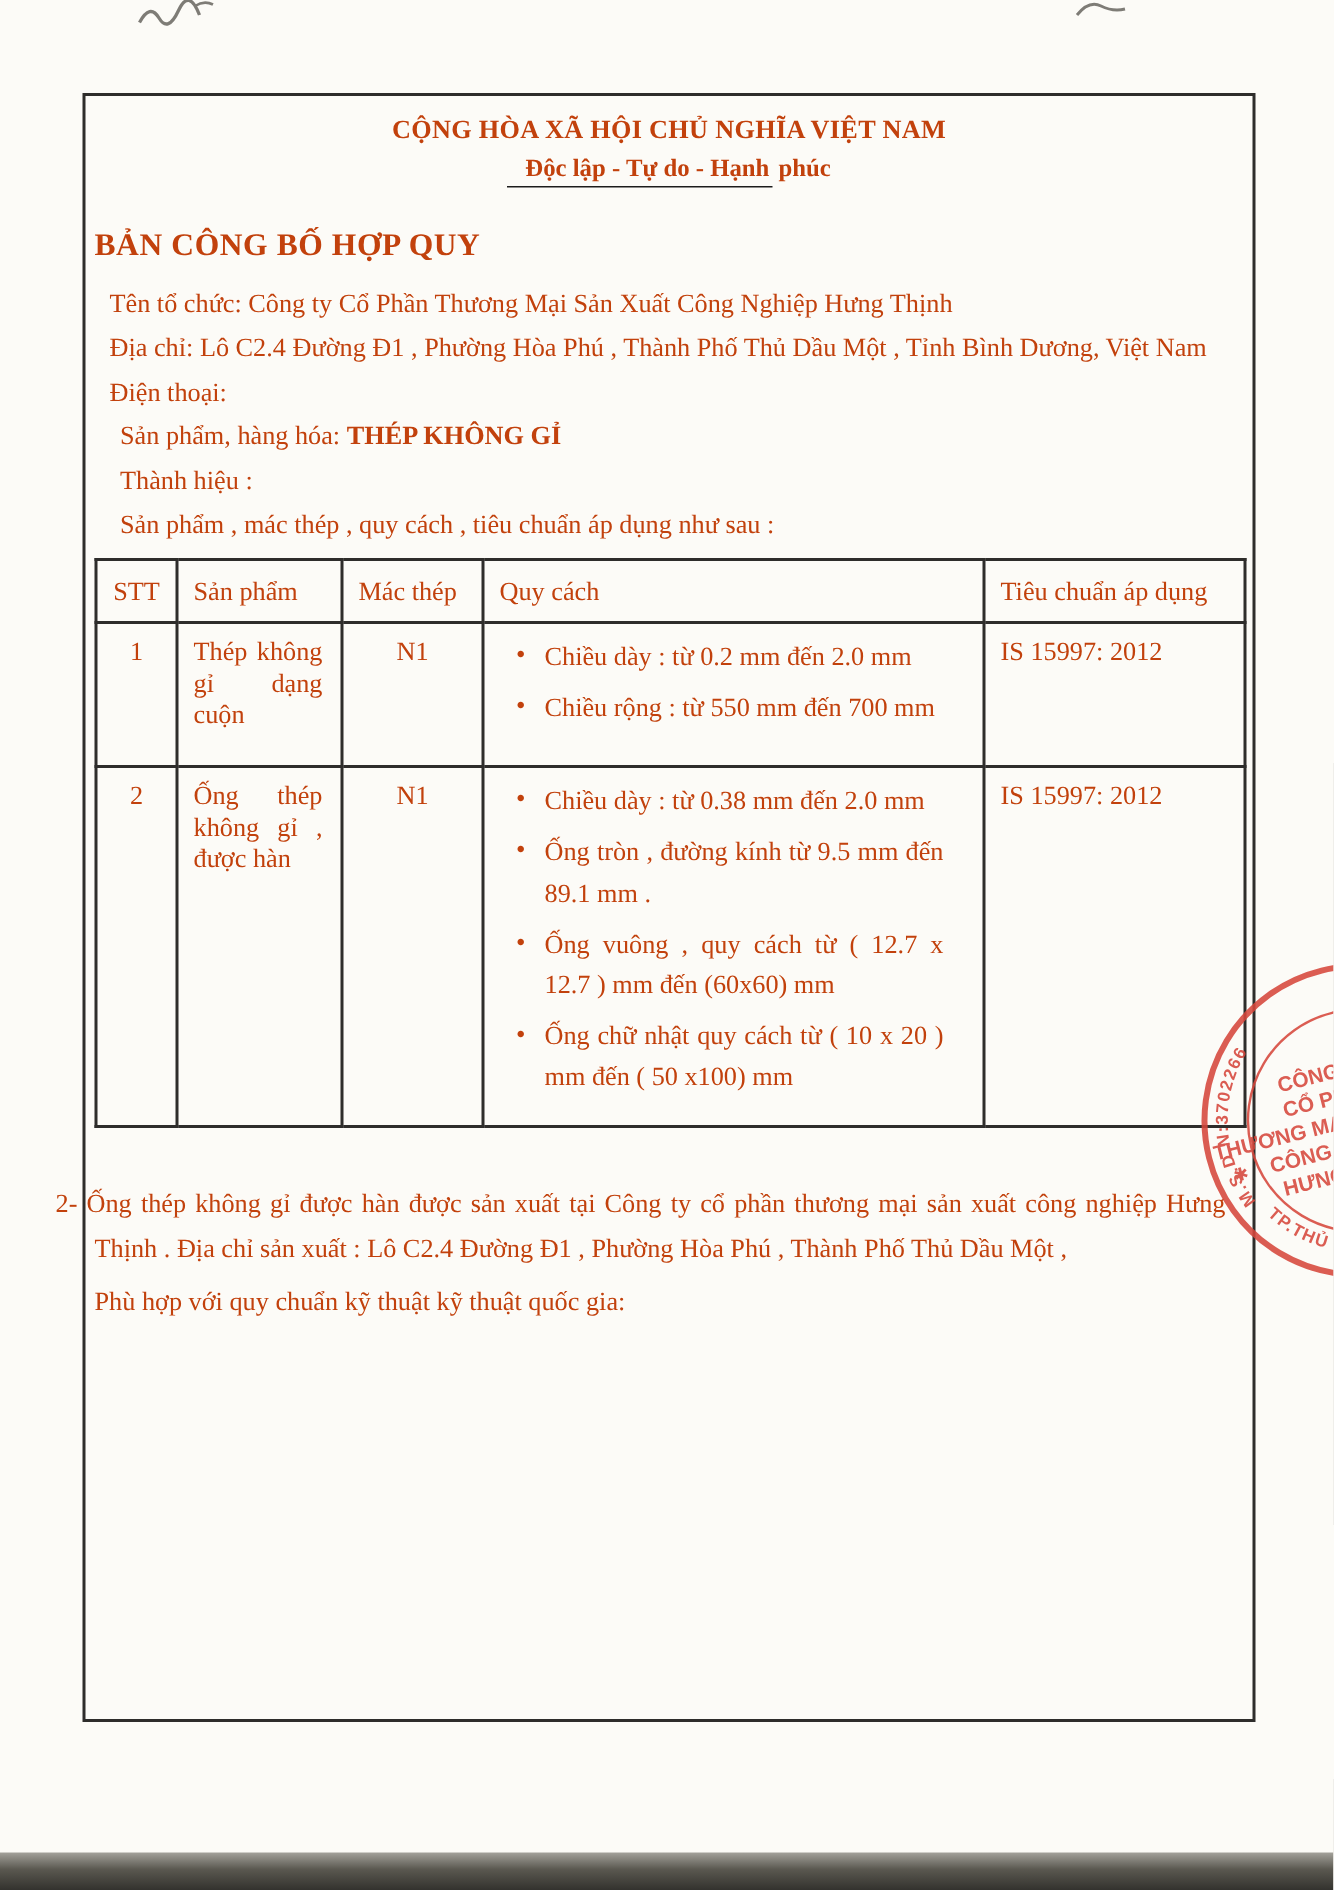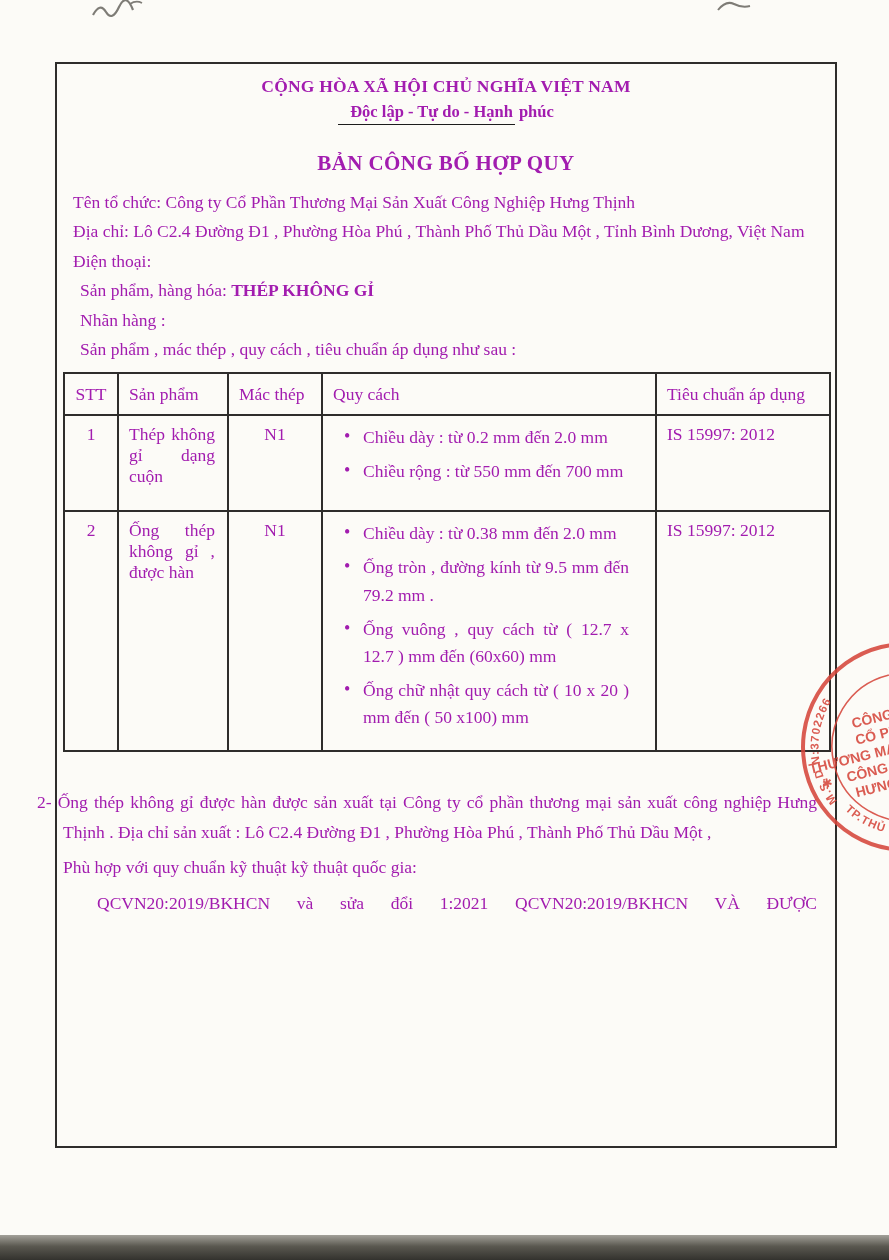--- a/index.html
+++ b/index.html
@@ -1,33 +1,33 @@
 <!DOCTYPE html>
 <html lang="vi"><head>
 <meta charset="utf-8">
 <style>
   * { box-sizing: border-box; }
   html,body { margin:0; padding:0; }
   body { background:#d9d9d6; font-family:"Liberation Serif","DejaVu Serif",serif; }
 
   .page {
     position:relative; width:889px; height:1260px; margin:0 auto;
-    background:#fcfbf7; overflow:hidden; color:#a21caf;
+    background:#fcfbf7; overflow:hidden; color:#c2410c;
   }
 
   .frame {
     position:absolute; left:55px; top:62px; width:782px; height:1086px;
     border:2px solid #2e2d2b; padding:12px 6px 0 6px;
   }
 
   .national-title { text-align:center; font-weight:bold; font-size:17.5px; letter-spacing:.2px; }
   .motto { text-align:center; font-weight:bold; font-size:16.5px; margin-top:5px; }
   .motto .u { display:inline-block; border-bottom:1.6px solid #1c1c1c; padding:0 2px 2px 12px; }
   .motto .tail { padding-left:4px;text-align:center; }
-  .doc-title { text-align:center; font-weight:bold; font-size:21px; margin-top:26px; letter-spacing:.4px; }
+  .doc-title { text-align:left; font-weight:bold; font-size:21px; margin-top:26px; letter-spacing:.4px; }
   .doc-number { text-align:center; font-size:17.5px; margin-top:10px; }
 
   .info { margin:12px 10px 0 10px; font-size:17.5px; }
   .info p { margin:0; line-height:1.68; text-align:justify; }
   .info .indent { padding-left:7px; }
   .info .b { font-weight:bold; }
 
   .doc-table { border-collapse:collapse; width:100%; margin-top:8px; font-size:17.5px; table-layout:fixed; }
   .doc-table th, .doc-table td {
     border:2px solid #2e2d2b; font-weight:normal; text-align:left;
@@ -84,21 +84,21 @@
     </div>
 
     <div class="doc-title">BẢN CÔNG BỐ HỢP QUY</div>
 
 
     <div class="info">
       <p>Tên tổ chức: Công ty Cổ Phần Thương Mại Sản Xuất Công Nghiệp Hưng Thịnh</p>
       <p>Địa chỉ: Lô C2.4 Đường Đ1 , Phường Hòa Phú , Thành Phố Thủ Dầu Một , Tỉnh Bình Dương, Việt Nam</p>
       <p>Điện thoại:</p>
       <p class="indent"><span>Sản phẩm, hàng hóa: </span><span class="b">THÉP KHÔNG GỈ</span></p>
-      <p class="indent">Nhãn hàng :</p>
+      <p class="indent">Thành hiệu :</p>
       <p class="indent">Sản phẩm , mác thép , quy cách , tiêu chuẩn áp dụng như sau :</p>
     </div>
 
     <table class="doc-table">
       <colgroup>
         <col style="width:54px">
           <col style="width:110px">
           <col style="width:94px">
         <col style="width:334px">
           <col style="width:174px">
@@ -125,34 +125,33 @@
           </td>
           <td>IS 15997: 2012</td>
         </tr>
         <tr class="row-2">
           <td class="c-stt">2</td>
           <td class="c-prod">Ống thép không gỉ , được hàn</td>
           <td class="c-grade">N1</td>
           <td class="c-specs">
             <ul class="specs">
               <li>Chiều dày : từ 0.38 mm đến 2.0 mm</li>
-              <li>Ống tròn , đường kính từ 9.5 mm đến 79.2 mm .</li>
+              <li>Ống tròn , đường kính từ 9.5 mm đến 89.1 mm .</li>
               <li>Ống vuông , quy cách từ ( 12.7 x 12.7 ) mm đến (60x60) mm</li>
               <li>Ống chữ nhật quy cách từ ( 10 x 20 ) mm đến ( 50 x100) mm</li>
             </ul>
           </td>
           <td>IS 15997: 2012</td>
         </tr>
       </tbody>
     </table>
 
     <div class="notes">
       <p class="n2">2- Ống thép không gỉ được hàn được sản xuất tại Công ty cổ phần thương mại sản xuất công nghiệp Hưng Thịnh . Địa chỉ sản xuất : Lô C2.4 Đường Đ1 , Phường Hòa Phú , Thành Phố Thủ Dầu Một ,</p>
       <p class="n4">Phù hợp với quy chuẩn kỹ thuật kỹ thuật quốc gia:</p>
-      <p class="n5a">QCVN20:2019/BKHCN và sửa đổi 1:2021 QCVN20:2019/BKHCN VÀ ĐƯỢC</p>
     </div>
 
   </div>
 
   <svg class="stamp" width="240" height="240" viewBox="0 0 240 240">
     <defs>
       <path id="arcL" d="M 43 161 A 87 87 0 0 1 87 39" fill="none"></path>
       <path id="arcB" d="M 44 164 A 88 88 0 0 0 164 196" fill="none"></path>
     </defs>
     <g transform="rotate(-14 120 120)">

